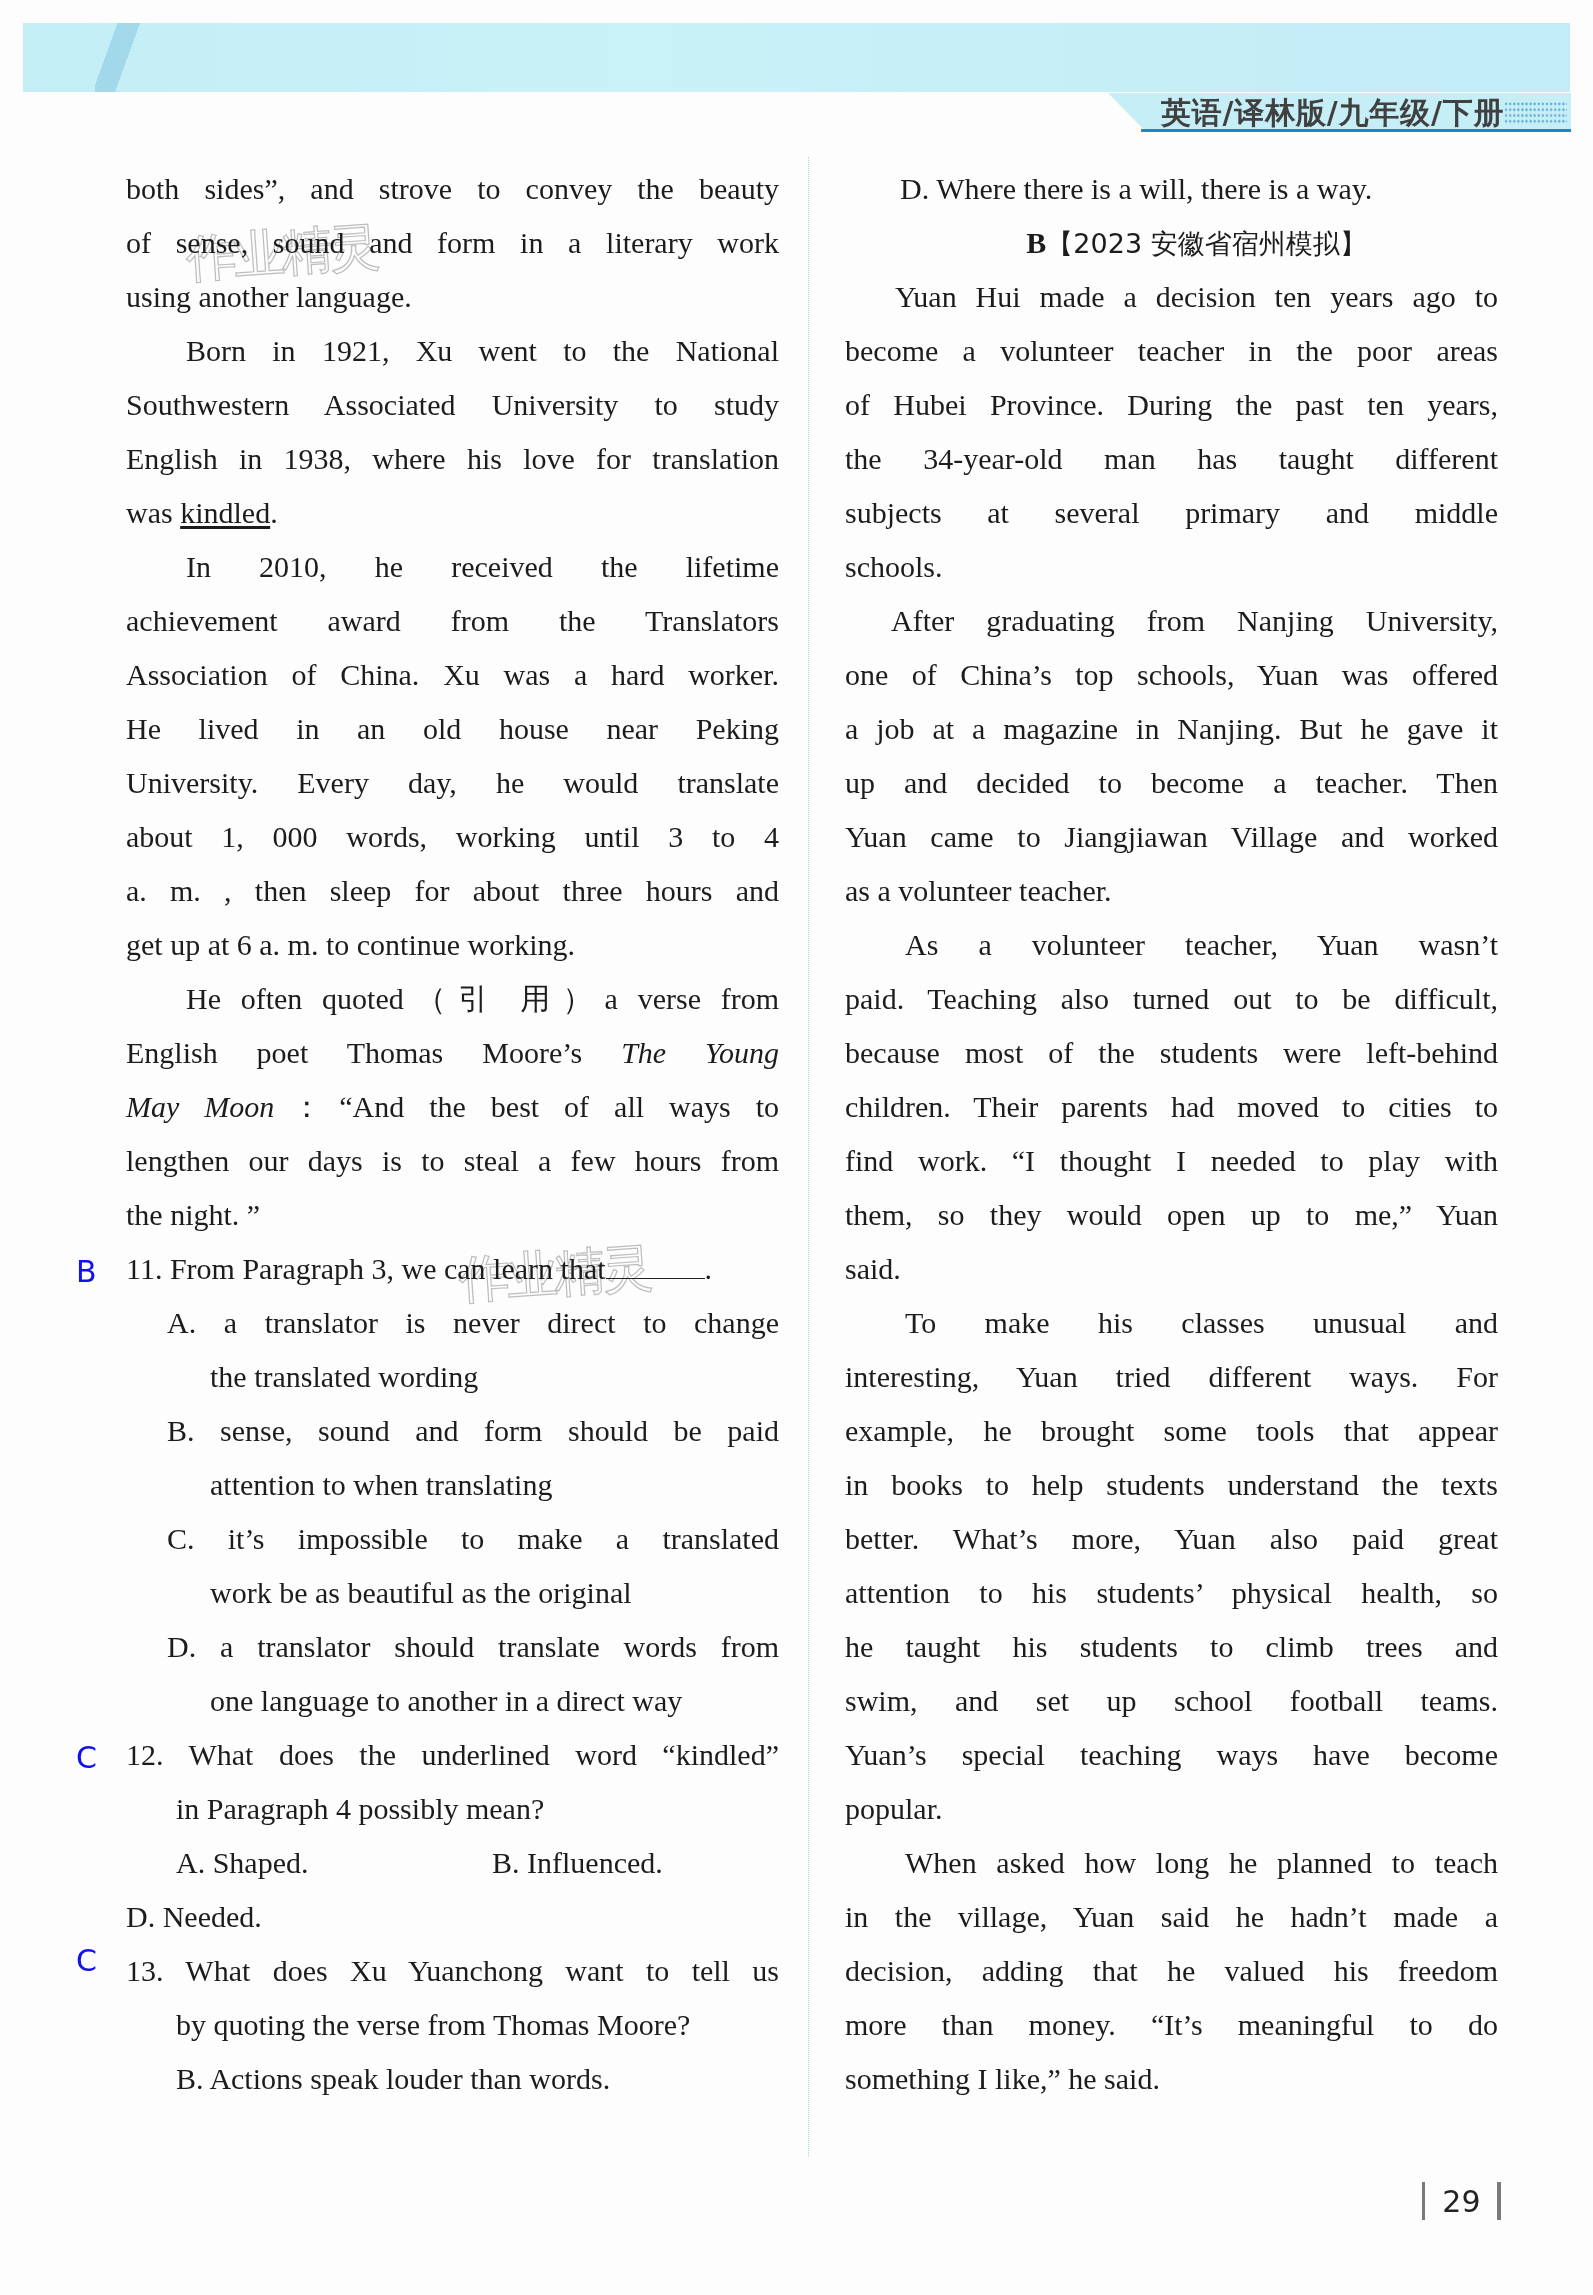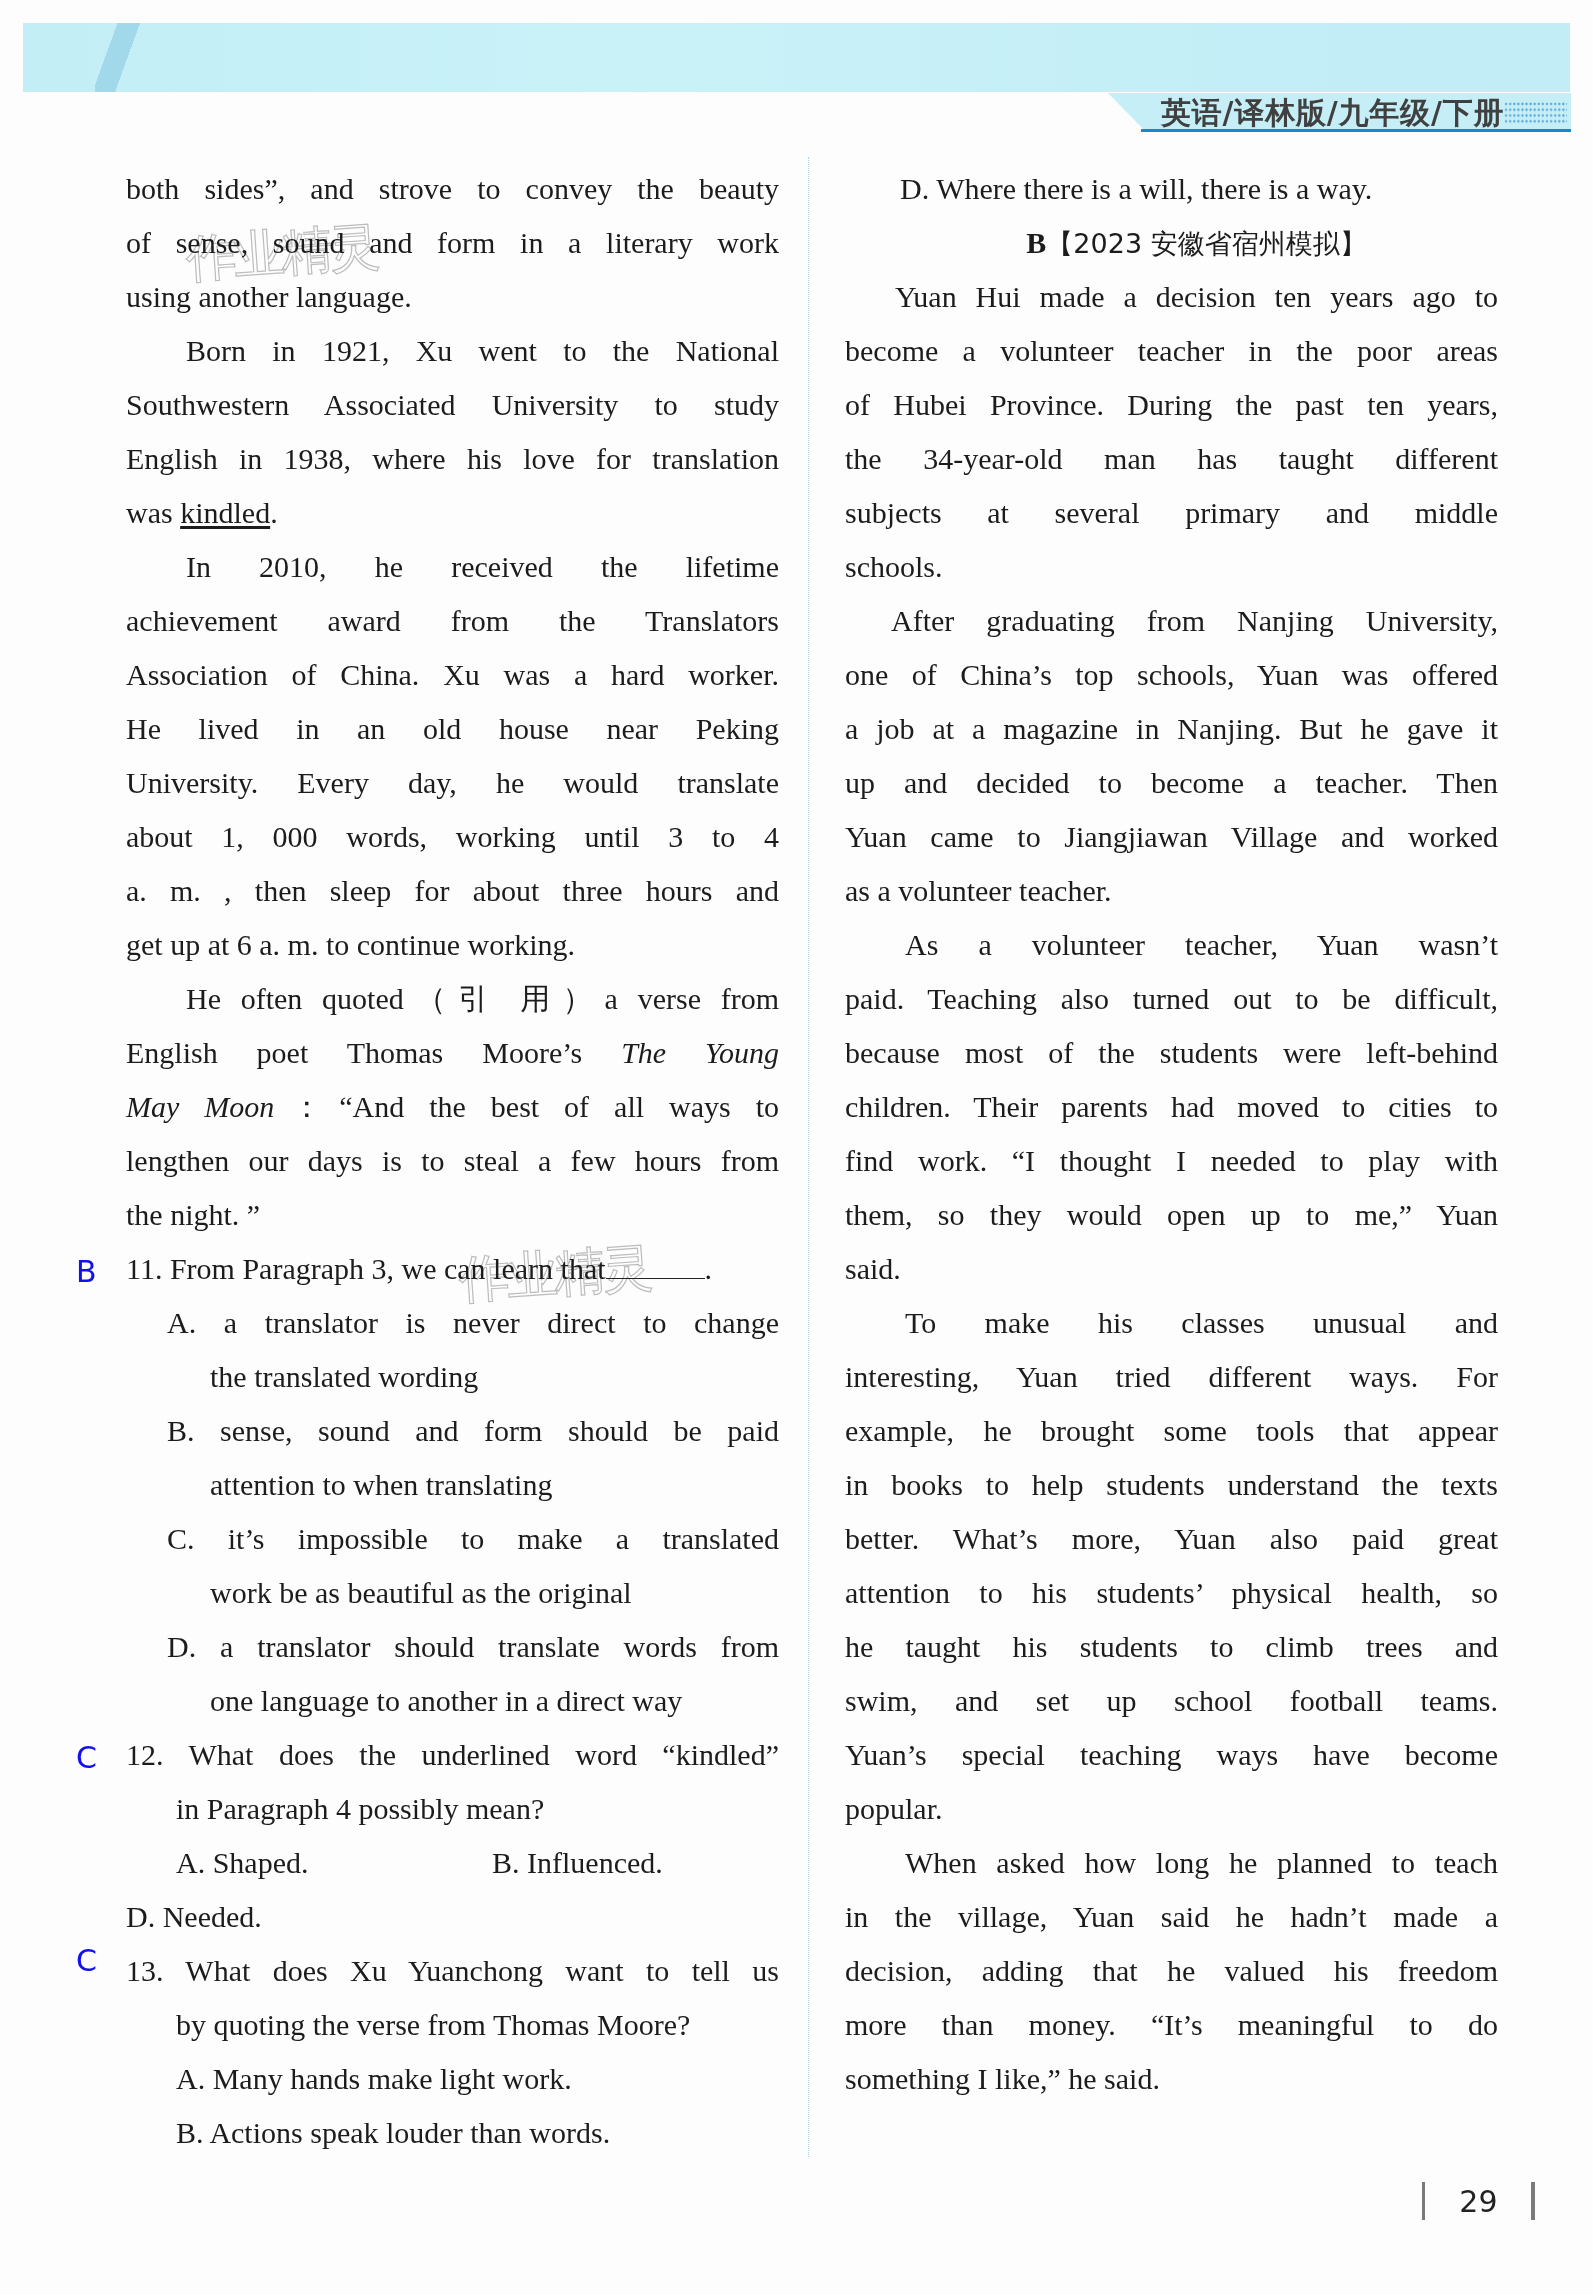--- a/index.html
+++ b/index.html
@@ -64,21 +64,21 @@
   .section-heading {
     height: 54px; line-height: 54px; text-align: center; font-weight: bold; padding-left: 50px;
   }
   .section-heading .src { font-family: "DejaVu Sans", sans-serif; font-weight: normal; font-size: 27px; }
   .watermark {
     position: absolute; font-family: "DejaVu Sans", sans-serif; font-size: 51px; color: transparent;
     -webkit-text-stroke: 1.2px #bdbdbd; letter-spacing: -3.3px; transform: rotate(-4deg);
   }
   .page-number {
     position: absolute; left: 1422px; top: 2182px; font-family: "DejaVu Sans", sans-serif;
-    font-size: 30px; color: #222; display: flex; align-items: center; gap: 34px;
+    font-size: 30px; color: #222; display: flex; align-items: center; gap: 17px;
   }
   .page-number .bar { display: inline-block; width: 3.3px; height: 38px; background: #7a7a7a; }
 </style>
 </head>
 <body>
 
 <div class="header-band"></div>
 <div class="header-fold"></div>
 <div class="header-tab"></div>
 <div class="header-line"></div>
@@ -158,21 +158,20 @@
       <span><span>D.</span> <span>Needed.</span></span>
     </div>
   </div>
 
   <div>
     <div class="line qline">
       <span class="ans" style="top:-10px">C</span>
       <span>13.</span> <span>What does Xu Yuanchong want to tell us</span>
     </div>
     <div class="line last q-cont">by quoting the verse from Thomas Moore?</div>
-    <div class="line last q-cont"><span>A.</span> <span>Many hands make light work.</span></div>
     <div class="line last q-cont"><span>B.</span> <span>Actions speak louder than words.</span></div>
   </div>
 </div>
 
 <div class="col right">
   <div class="line last" style="padding-left:55px"><span>D.</span> <span>Where there is a will, there is a way.</span></div>
 
   <div class="section-heading"><span>B</span><span class="src">【2023 安徽省宿州模拟】</span></div>
 
   <div>

